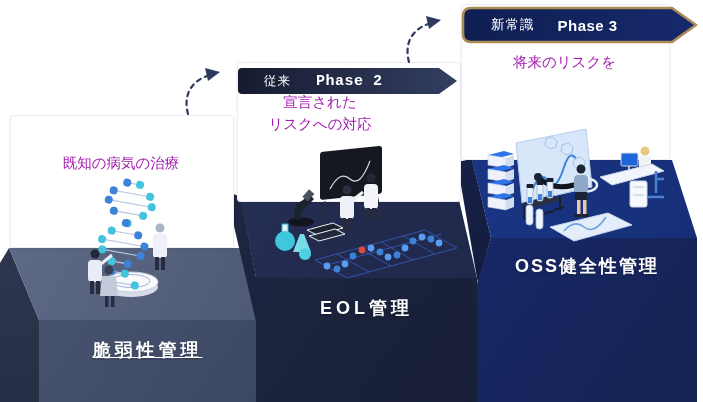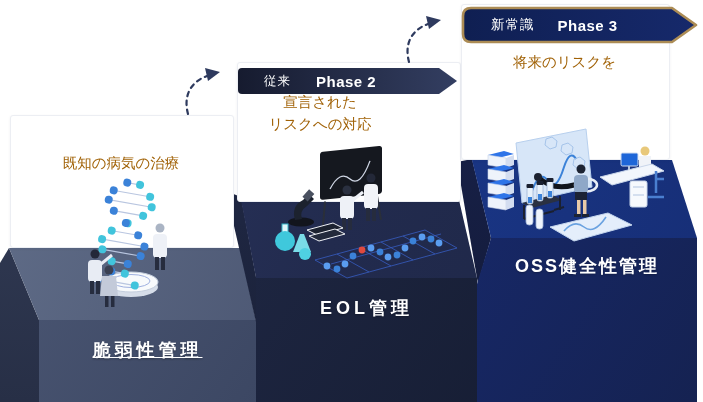--- a/index.html
+++ b/index.html
@@ -23,28 +23,28 @@
   .card1{left:10px;top:115px;width:222px;height:131px;}
   .card2{left:237px;top:62px;width:222px;height:138px;}
   .card3{left:461px;top:4px;width:207px;height:154px;}
 
   .banner{position:absolute;}
   .banner svg{display:block;}
   .banner-text{position:absolute;left:12px;top:0;height:100%;display:flex;align-items:center;color:#fff;}
   .banner-text .tag{font-size:12.5px;letter-spacing:1px;}
   .banner-text .phase{font-weight:bold;font-size:15px;letter-spacing:.5px;}
   .banner1{left:10px;top:120px;width:226px;height:28px;}
-  .banner2{left:237px;top:67px;width:224px;height:28px;}
+  .banner2{left:237px;top:67px;width:224px;height:28px;font-family:Liberation Mono, monospace;}
   .banner3{left:460px;top:6px;width:242px;height:38px;}
   .banner1 .banner-text,.banner2 .banner-text{padding-left:15px;gap:25px;}
   .banner3 .banner-text{padding-left:19px;gap:23px;}
   .banner3 .banner-text .tag{font-size:13.5px;}
   .banner3 .banner-text .phase{font-size:15px;}
 
-  .desc{position:absolute;text-align:center;color:#a16207;font-size:14.5px;line-height:22px;font-weight:500;}
+  .desc{position:absolute;text-align:center;color:#a21caf;font-size:14.5px;line-height:22px;font-weight:500;}
   .desc1{left:10px;top:152px;width:222px;}
   .desc2{left:225px;top:91px;width:190px;}
   .desc3{left:461px;top:51px;width:207px;}
 
   .step-label{position:absolute;text-align:center;color:#ffffff;font-weight:bold;font-size:18px;letter-spacing:4px;text-shadow:0 1px 2px rgba(0,0,0,.25);}
   .sl1{left:39px;top:338px;width:217px;text-decoration:underline;}
   .sl2{left:256px;top:296px;width:221px;}
   .sl3{left:477px;top:254px;width:220px;letter-spacing:2px;}
 
   .ill{position:absolute;}

